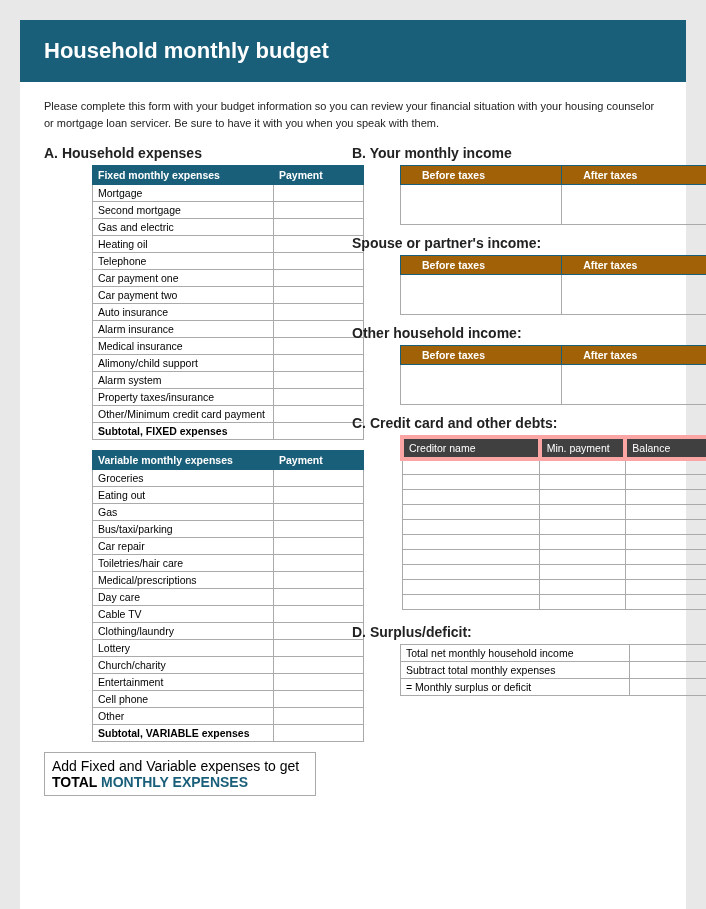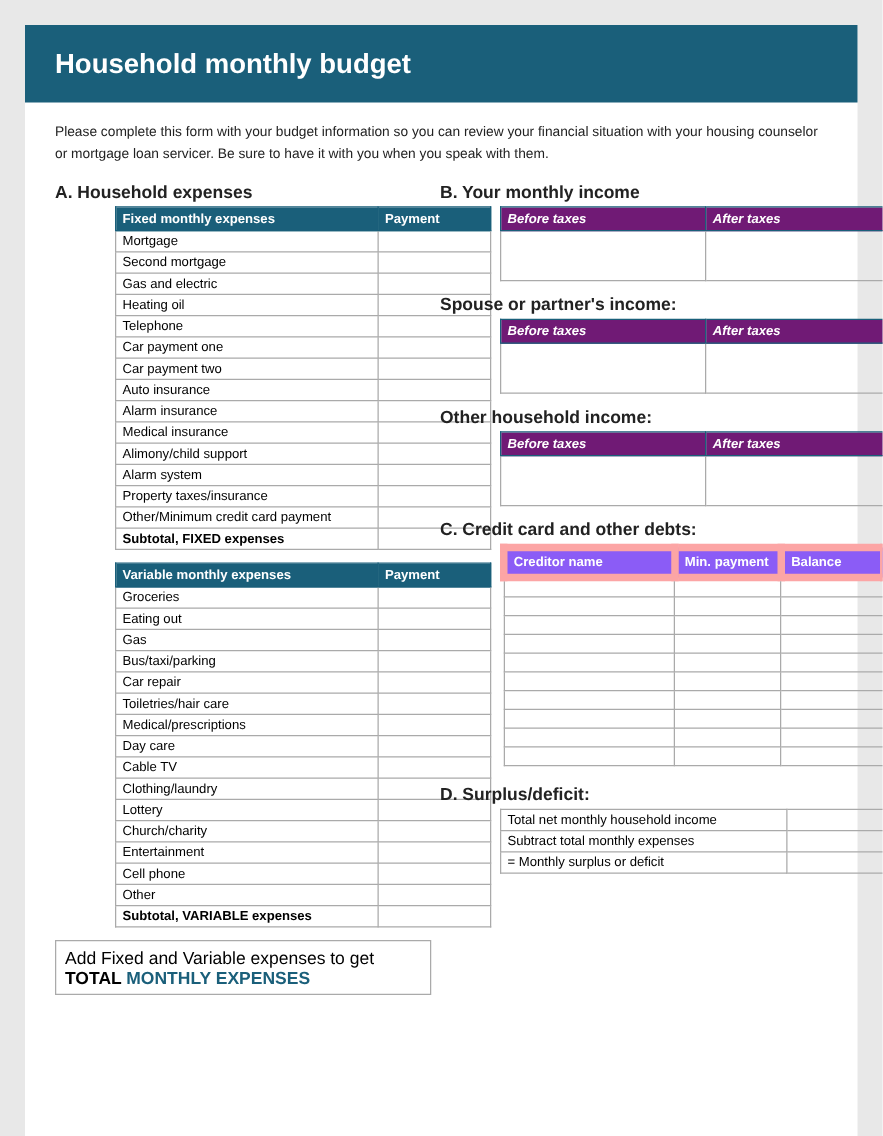--- a/index.html
+++ b/index.html
@@ -28,21 +28,21 @@
       padding: 16px 24px 20px 24px;
     }
     .intro {
       font-size: 11px;
       color: #222;
       margin-bottom: 14px;
       line-height: 1.5;
     }
     .two-col {
       display: flex;
-      gap: 7px;
+      gap: 36px;
     }
     .left-col {
       flex: 1;
       min-width: 0;
     }
     .right-col {
       width: 310px;
       flex-shrink: 0;
     }
     .section-title {
@@ -78,38 +78,37 @@
     }
     .table-data-row td.value-cell {
       width: 90px;
     }
     .income-table td {
       border: 1px solid #aaa;
       padding: 2px 5px;
       height: 16px;
     }
     .income-header td {
-      background: #701a75;
+      background: #a16207;
       color: #fff;
       font-weight: bold;
-      padding: 3px 5px;
+      padding: 3px 21px;
       border: 1px solid #1a5f7a;
-      font-style: italic;
     }
     .income-body td {
       height: 40px;
       vertical-align: top;
     }
     
     .credit-header td {
-      background: #8b5cf6;
+      background: #404040;
       color: #fff;
-      font-weight: bold;
+      font-weight: normal;
       padding: 3px 5px;
-      border: 6px solid #fca5a5;
+      border: 4px solid #fca5a5;
     }
     .credit-row td {
       border: 1px solid #aaa;
       padding: 2px 4px;
       height: 15px;
     }
     .surplus-row td {
       border: 1px solid #aaa;
       padding: 2px 5px;
       height: 15px;

